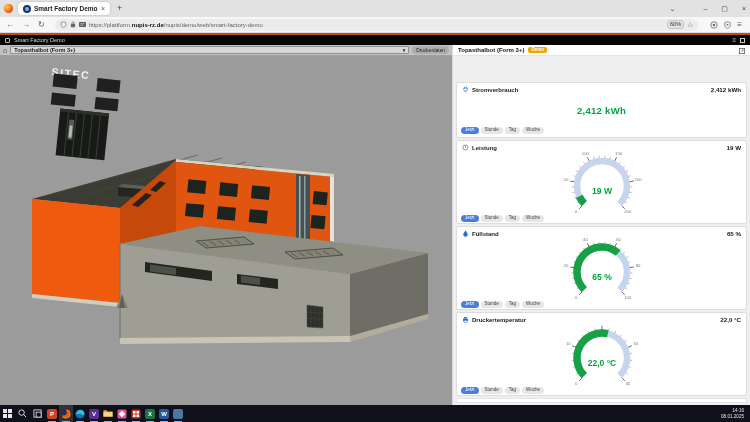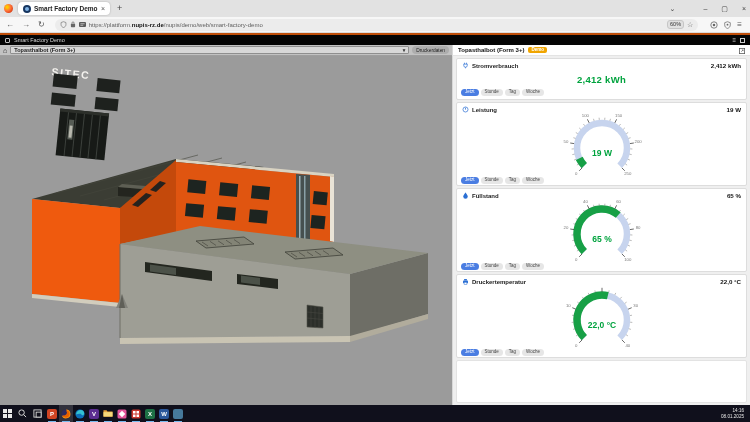--- a/index.html
+++ b/index.html
@@ -66,21 +66,21 @@
                  padding:1px 3px; line-height:1; }
   .panel-expand { position:absolute; right:5px; top:2.5px; }
 
   
   .main { height:349px; display:flex; }
   .viewport { width:452px; height:349px; background:#9b9b9b; position:relative; }
   .panel { width:298px; height:349px; background:#efefef; border-left:1px solid #d8d8d8; overflow:hidden;
            display:flex; flex-direction:column; padding:2px 3px; gap:2px; }
 
   .card { background:#fff; border:1px solid #ddd; border-radius:2px; display:flex; flex-direction:column; }
-  .card.small { height:42px; }
+  .card.small { height:56px;margin-top:24px; }
   .card.big { height:84px; }
   .card-head { display:flex; align-items:center; gap:3px; padding:3px 5px 0 5px; }
   .card-title { font-size:6px; font-weight:bold; color:#222; flex:1; }
   .card-value { font-size:6.2px; font-weight:bold; color:#111; }
   .card-center { flex:1; display:flex; align-items:center; justify-content:center;
                  font-size:9.5px; font-weight:bold; color:#00a33e; letter-spacing:.3px; }
   .card-gauge { flex:1; display:flex; align-items:flex-start; justify-content:center; }
   .pill-row { display:flex; gap:2px; padding:0 4px 3px 4px; }
   .pill { height:7px; border-radius:4px; background:#e6e6e6; color:#444; font-size:4.5px;
           display:flex; align-items:center; padding:0 4px; line-height:1; }

